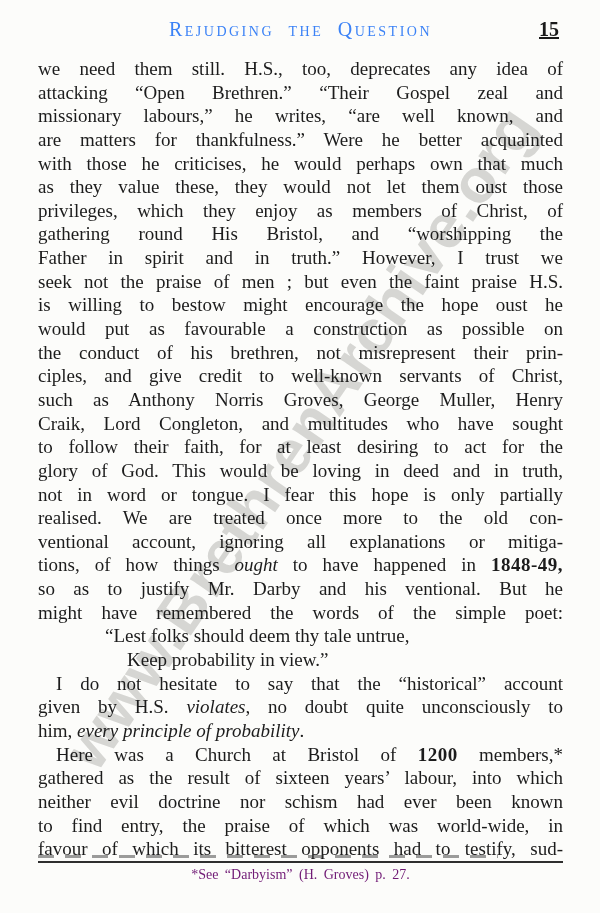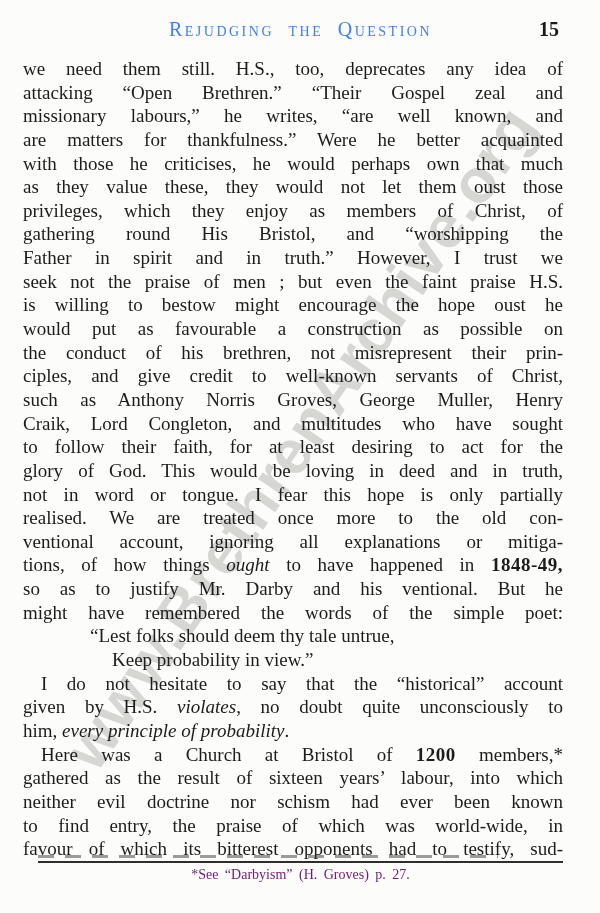--- a/index.html
+++ b/index.html
@@ -41,24 +41,25 @@
     word-spacing: 7px;
     white-space: nowrap;
     color: #3b82f6;
   }
   .page-number {
     position: absolute;
     right: 4px; top: 0;
     font-size: 20px;
     font-weight: 700;
     color: #1a1a1a;
+    text-decoration: underline;
   }
   .body-text {
     position: absolute;
-    top: 57px; left: 23px; right: 37px;
+    top: 57px; left: 38px; right: 37px;
     z-index: 1;
   }
   .line {
     font-size: 19px;
     line-height: 23.65px;
     height: 23.65px;
     overflow: visible;
     color: #1c1c1c;
   }
   .line.j {

